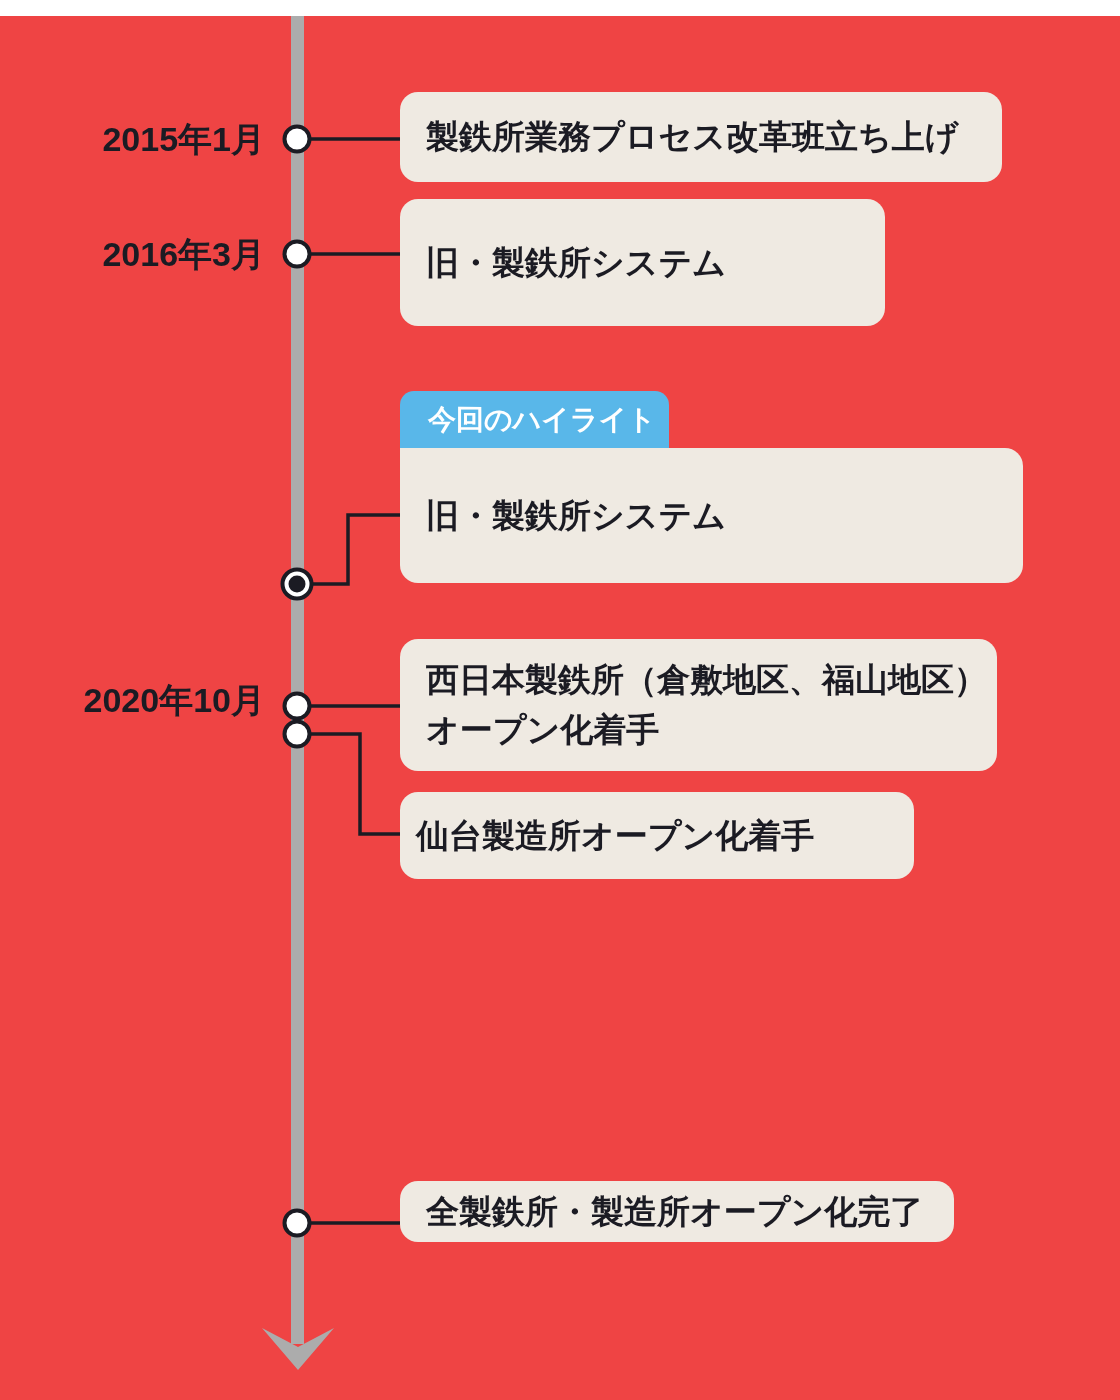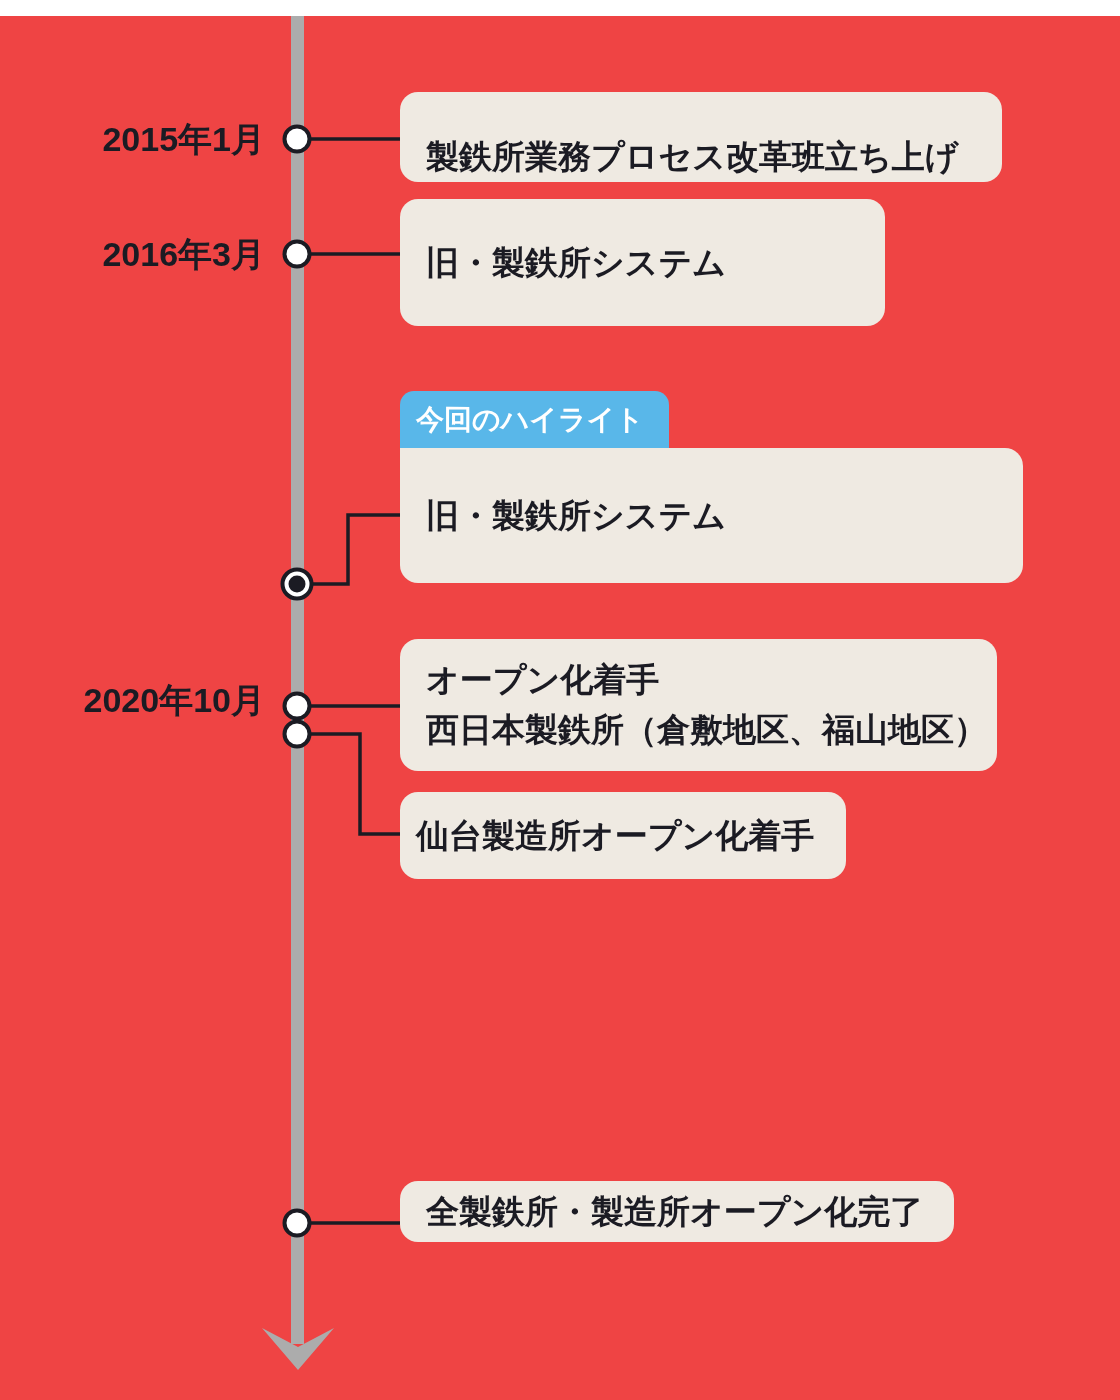--- a/index.html
+++ b/index.html
@@ -39,39 +39,39 @@
     font-weight:bold;
     font-size:33px;
     display:flex;
     flex-direction:column;
     justify-content:center;
     padding:0 26px;
     box-sizing:border-box;
     white-space:nowrap;
   }
   .bl{line-height:50px;}
-  .b0{top:76px;  width:602px;height:90px;justify-content:flex-end;}
+  .b0{top:76px;  width:602px;height:90px;}
   .b1{top:183px; width:485px;height:127px;}
   .b2{top:432px; width:623px;height:135px;border-top-left-radius:0;}
   .b3{top:623px; width:597px;height:132px;}
-  .b4{top:776px; width:446px;height:87px;padding-left:16px;}
+  .b4{top:776px; width:514px;height:87px;padding-left:16px;}
   .b5{top:1165px;width:554px;height:61px;}
 
   .badge{
     position:absolute;
     left:400px;top:375px;
     width:269px;height:57px;
     background:#59b7e9;
     color:#ffffff;
     font-weight:bold;
     font-size:28px;
     border-radius:14px 14px 0 0;
     display:flex;
     align-items:center;
-    padding-left:16px;
+    padding-left:28px;
     box-sizing:border-box;
     white-space:nowrap;
   }
 </style>
 </head>
 <body>
 
 <div class="canvas">
 
   <svg class="lines" viewBox="0 0 1120 1400" xmlns="http://www.w3.org/2000/svg">
@@ -112,22 +112,22 @@
 
   <div class="box b1">
     <div class="bl">旧・製鉄所システム</div>
   </div>
 
   <div class="box b2">
     <div class="bl">旧・製鉄所システム</div>
   </div>
 
   <div class="box b3">
+    <div class="bl">西日本製鉄所（倉敷地区、福山地区）</div>
     <div class="bl">オープン化着手</div>
-    <div class="bl">西日本製鉄所（倉敷地区、福山地区）</div>
   </div>
 
   <div class="box b4">
     <div class="bl">仙台製造所オープン化着手</div>
   </div>
 
   <div class="box b5">
     <div class="bl">全製鉄所・製造所オープン化完了</div>
   </div>
 

